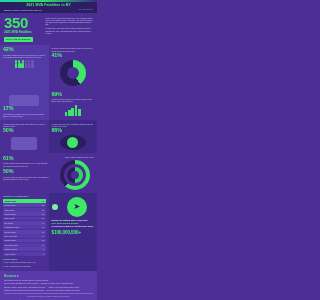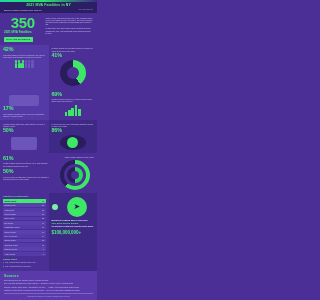--- a/index.html
+++ b/index.html
@@ -20,21 +20,21 @@
   
   .header { background:#2b1e63; padding:1.6px 4px 1.8px; flex:none; }
   .header-title { color:#4ef07a; font-weight:bold; font-size:3.5px; text-align:center; letter-spacing:.1px; }
   .header-sub { display:flex; justify-content:space-between; align-items:center; margin-top:1.3px; }
   .brand { color:#b9aee6; font-size:1.9px; font-weight:bold; }
   .brand-r { color:#9b8fd6; font-size:1.6px; }
 
   
   .hero { display:flex; padding:2.5px 4px 3px; gap:4px; flex:none; }
   .hero-l { width:42%; }
-  .big-num { color:#3ce866; font-size:15px; font-weight:bold; line-height:.92; letter-spacing:-.4px;text-align:center; }
+  .big-num { color:#3ce866; font-size:15px; font-weight:bold; line-height:.92; letter-spacing:-.4px; }
   .big-cap { color:#4ef07a; font-size:3px; font-weight:bold; margin-top:1.2px; }
   .cta { margin-top:2.6px; display:inline-block; background:#42ea6e; color:#24175a; font-size:1.9px; font-weight:bold; padding:1.3px 2.6px; border-radius:.6px; letter-spacing:.15px; }
   .hero-r { flex:1; padding-top:1px; }
   .hero-p { color:#cfc6ef; font-size:1.85px; margin-bottom:1.6px; }
 
   
   .grid { display:flex; flex-wrap:wrap; flex:none; }
   .cell { width:50%; padding:2.6px 3px 3px; position:relative; }
   .cell.alt { background:#543aa6; }
   .cell.dk { background:#3e2a86; }

